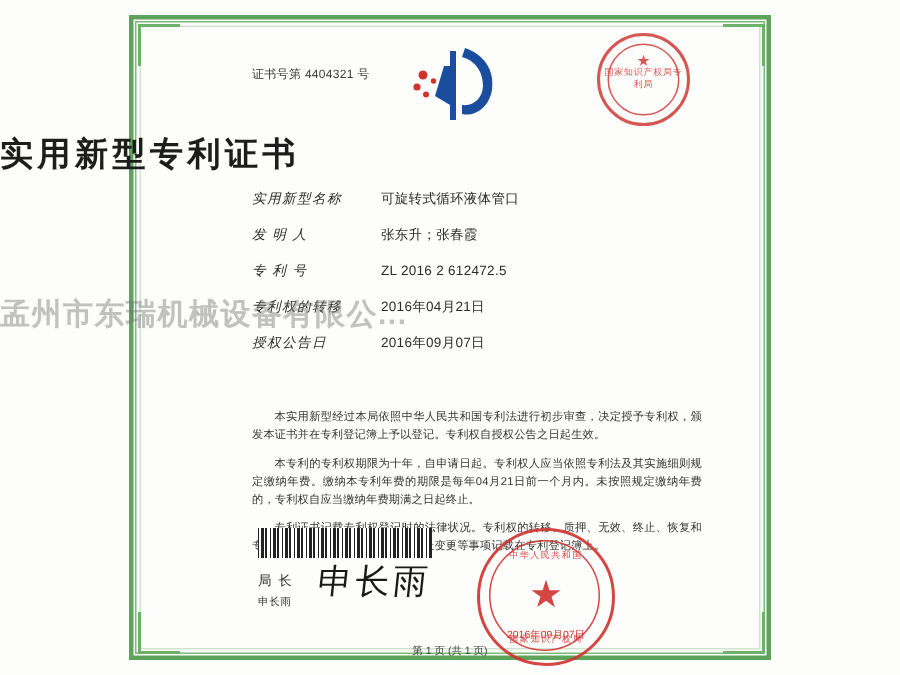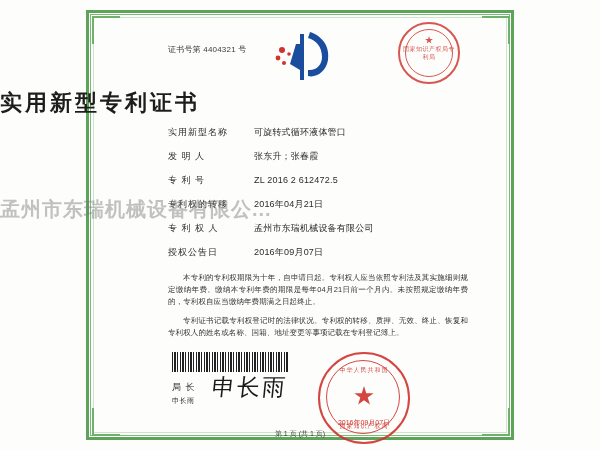--- a/index.html
+++ b/index.html
@@ -148,20 +148,21 @@
     display: flex;
     align-items: baseline;
     margin-bottom: 11px;
     white-space: nowrap;
   }
   .field-label {
     width: 86px;
     flex: 0 0 86px;
     letter-spacing: 1px;
     color: #2b2b2b;
+    font-style: italic;
   }
   .field-value {
     flex: 1 1 auto;
     color: #2b2b2b;
     letter-spacing: 0.2px;
   }
 
   
   .body-text {
     position: absolute;
@@ -348,30 +349,27 @@
     </div>
     <div class="field-row">
       <span class="field-label">专 利 号</span>
       <span class="field-value">ZL 2016 2 612472.5</span>
     </div>
     <div class="field-row">
       <span class="field-label">专利权的转移</span>
       <span class="field-value">2016年04月21日</span>
     </div>
     <div class="field-row">
-      <span class="field-label">专 利 权 人</span>
-      <span class="field-value">孟州市东瑞机械设备有限公司</span>
-    </div>
-    <div class="field-row">
       <span class="field-label">授权公告日</span>
       <span class="field-value">2016年09月07日</span>
     </div>
   </div>
 
   <div class="body-text">
+    <p>本实用新型经过本局依照中华人民共和国专利法进行初步审查，决定授予专利权，颁发本证书并在专利登记簿上予以登记。专利权自授权公告之日起生效。</p>
     <p>本专利的专利权期限为十年，自申请日起。专利权人应当依照专利法及其实施细则规定缴纳年费。缴纳本专利年费的期限是每年04月21日前一个月内。未按照规定缴纳年费的，专利权自应当缴纳年费期满之日起终止。</p>
     <p>专利证书记载专利权登记时的法律状况。专利权的转移、质押、无效、终止、恢复和专利权人的姓名或名称、国籍、地址变更等事项记载在专利登记簿上。</p>
   </div>
 
   <div class="barcode"></div>
 
   <div class="director-label">局 长</div>
   <div class="director-name">申长雨</div>
   <div class="signature">申长雨</div>
 

